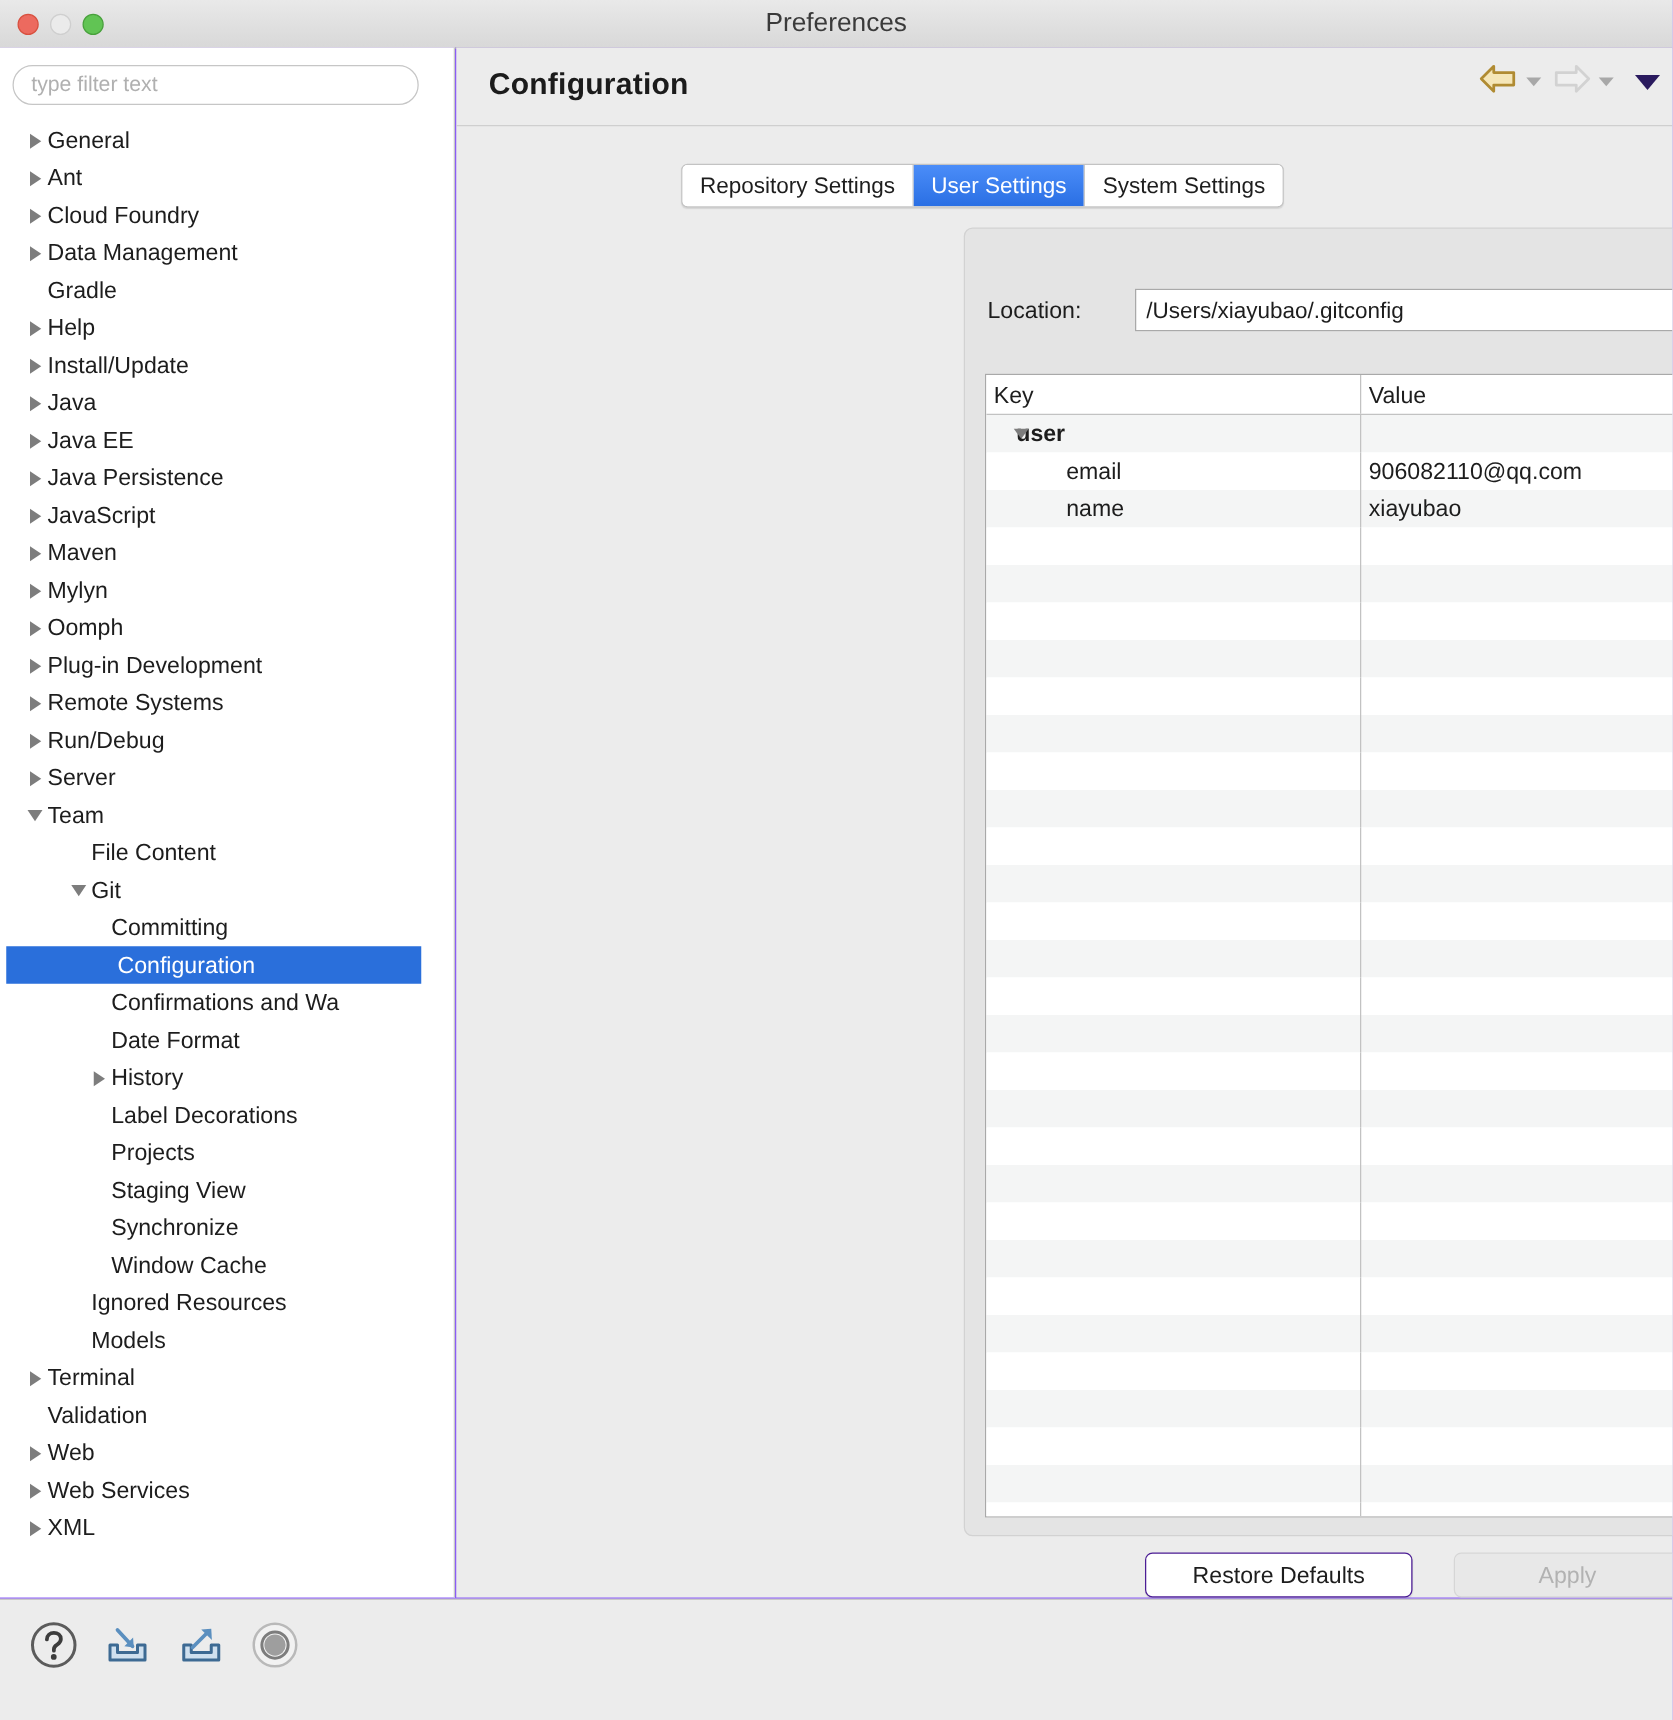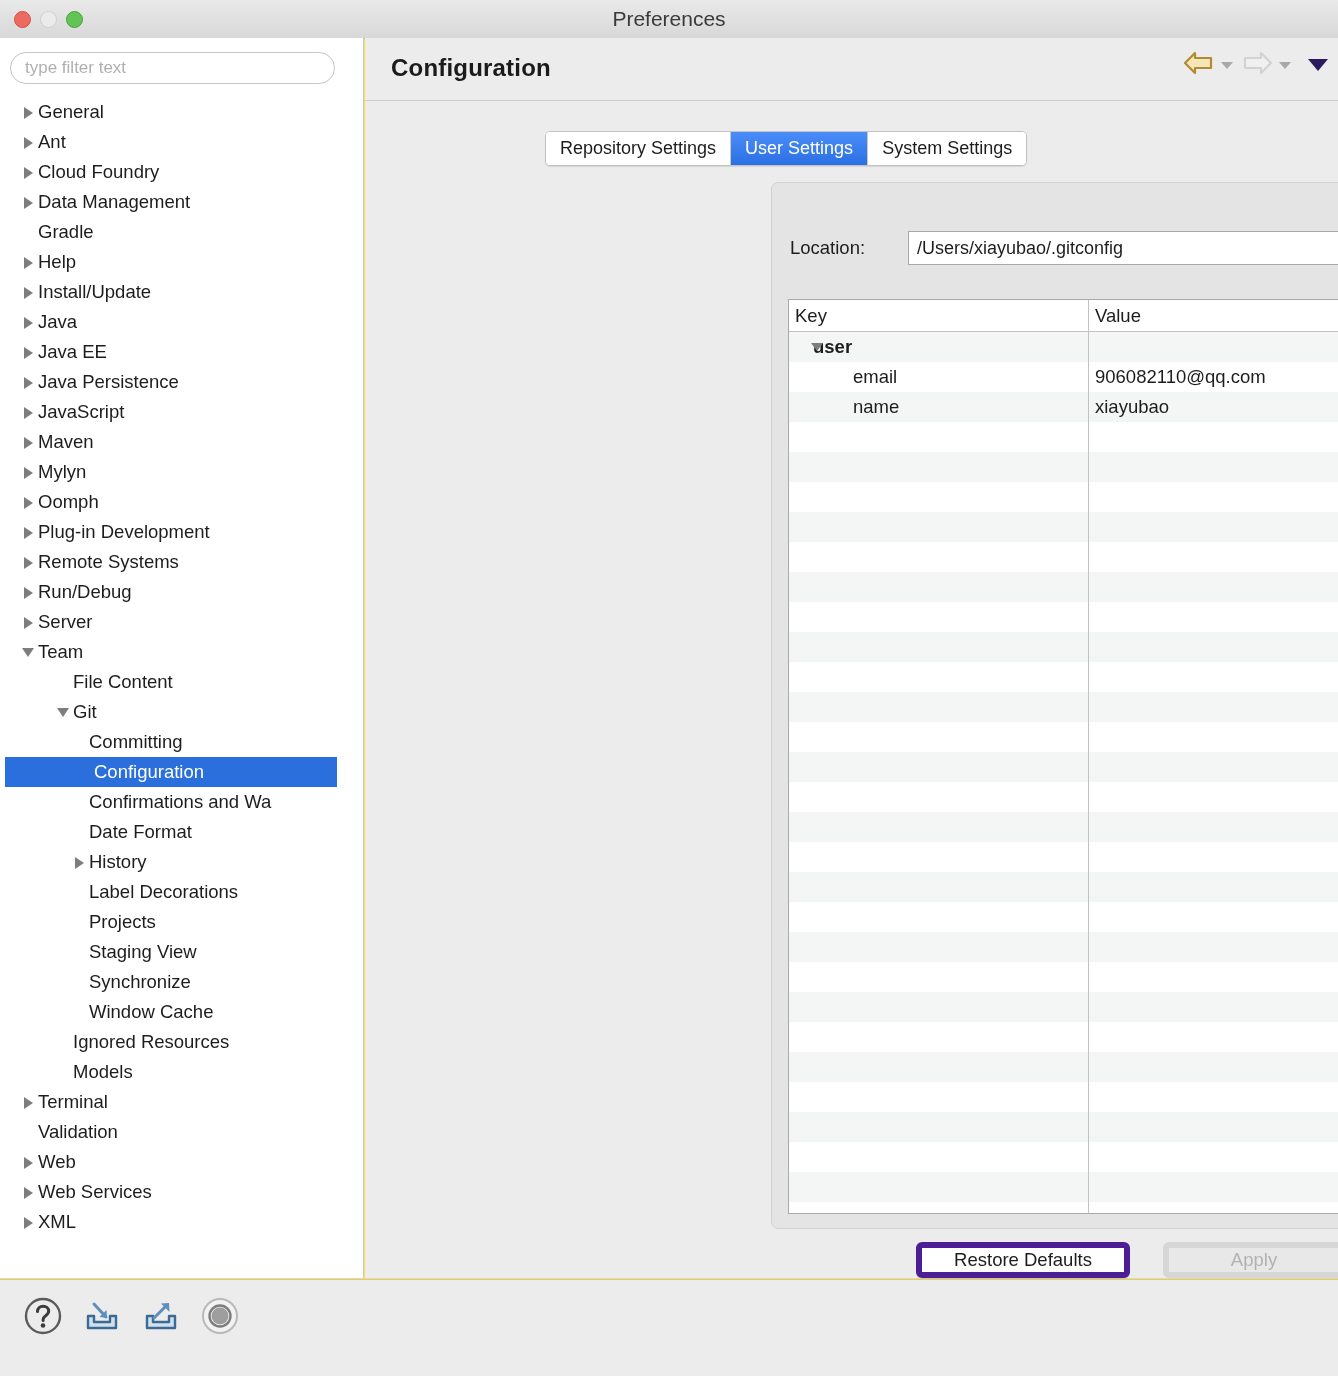--- a/index.html
+++ b/index.html
@@ -3,21 +3,21 @@
 <meta charset="utf-8">
 <style>
   html,body{margin:0;padding:0;}
   body{
     width:1338px;height:1376px;
     font-family:"Liberation Sans", sans-serif;
     background:#ececec;
     overflow:hidden;
     -webkit-font-smoothing:antialiased;
   }
-  .window{position:relative;width:1338px;height:1376px;background:#fde047;overflow:hidden;}
+  .window{position:relative;width:1338px;height:1376px;background:#8b5cf6;overflow:hidden;}
 
   
   .titlebar{
     position:absolute;left:0;top:0;width:1338px;height:38px;
     background:linear-gradient(to bottom,#e9e9e9 0%,#d8d8d8 100%);
     border-bottom:1px solid #b4b4b4;
   }
   .traffic{position:absolute;top:11px;display:flex;gap:9px;left:14px;}
   .light{width:17px;height:17px;border-radius:50%;box-sizing:border-box;}
   .light.red{background:#ec6a5f;border:1px solid #d8503f;}
@@ -126,21 +126,21 @@
   .loc-row{position:absolute;left:18px;top:48px;display:flex;align-items:center;}
   .loc-label{font-size:18.5px;color:#1d1d1d;width:118px;}
   .loc-input{
     width:634px;height:34px;box-sizing:border-box;
     border:1px solid #a9a9a9;background:#fff;
     font-size:18px;color:#1d1d1d;padding:0 8px;
     font-family:"Liberation Sans", sans-serif;outline:none;
   }
   .btn{
     font-family:"Liberation Sans", sans-serif;
-    background:#fff;border:6px solid #4c1d95;border-radius:6px;
+    background:#fff;border:1px solid #4c1d95;border-radius:6px;
     font-size:18.5px;color:#1d1d1d;
     box-shadow:0 1px 1px rgba(0,0,0,.10);
     cursor:default;
   }
   .btn.disabled{background:#e8e8e8;color:#b2b2b2;border-color:#d6d6d6;box-shadow:none;}
 
   
   .table{
     position:absolute;left:16px;top:116px;width:686px;height:915px;
     background:#fff;border:1px solid #a9a9a9;box-sizing:border-box;

